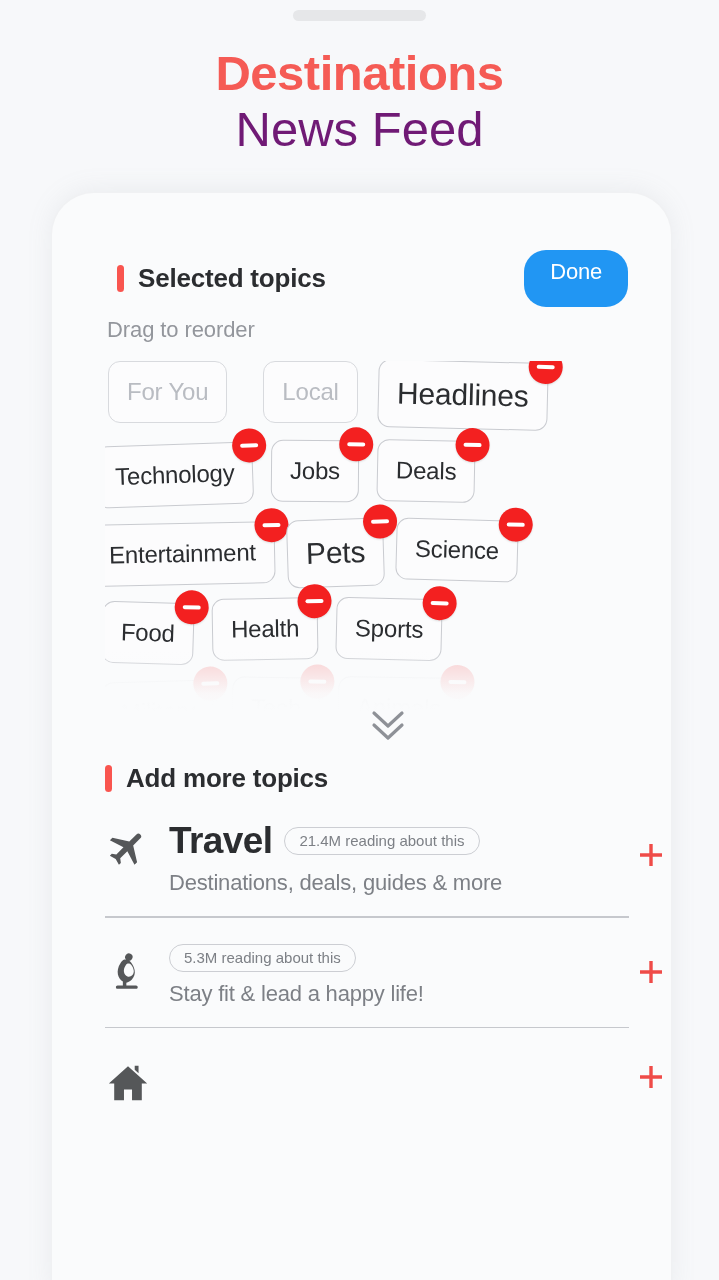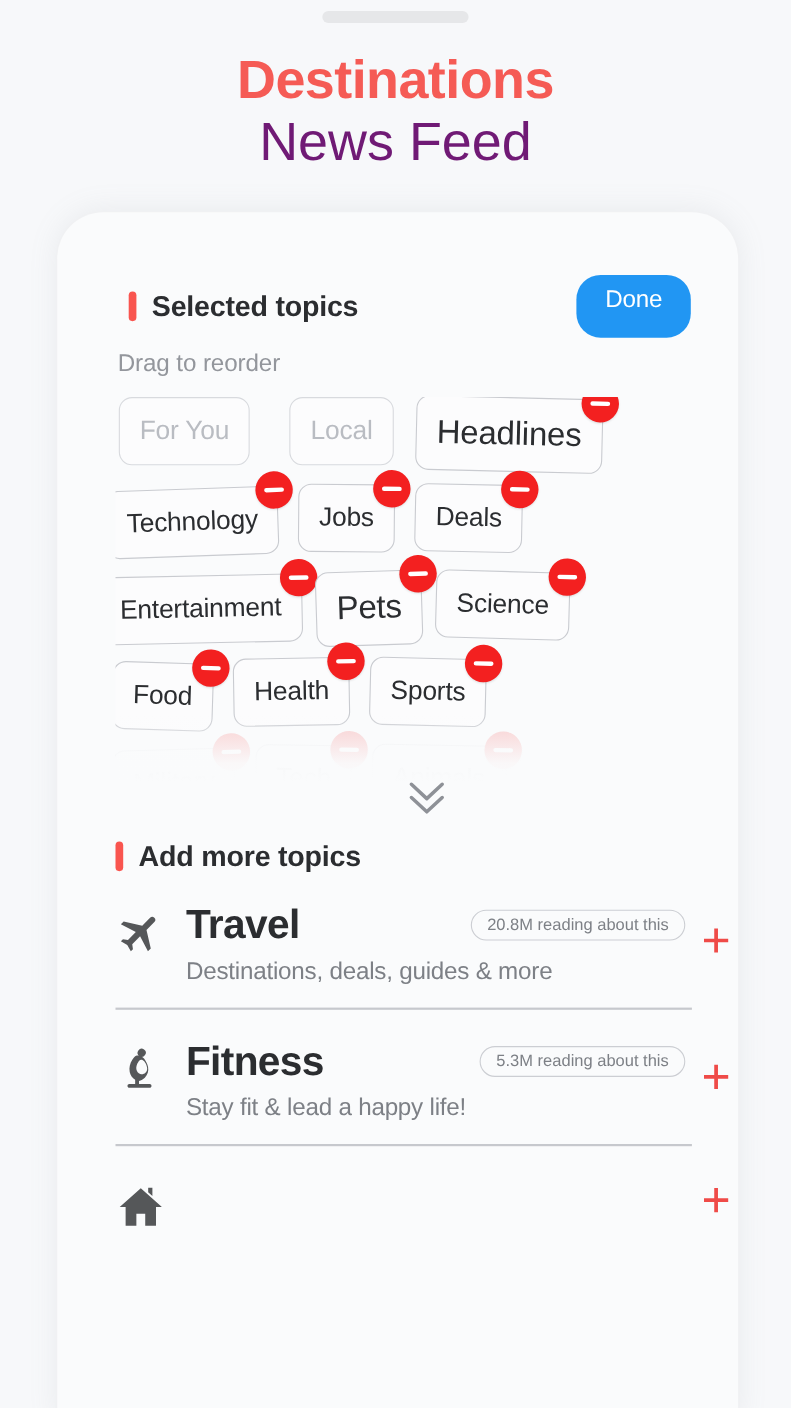--- a/index.html
+++ b/index.html
@@ -214,23 +214,22 @@
     flex: 0 0 auto;
     padding-top: 6px;
     display: flex;
     justify-content: center;
   }
   .topic-body { flex: 1 1 auto; min-width: 0; }
   .title-line {
     display: flex;
     align-items: center;
     flex-wrap: wrap;
-    gap: 2px;
+    gap: 12px;
     row-gap: 8px;
-    justify-content: space-between;
   }
   .topic-title {
     font-size: 37px;
     font-weight: bold;
     color: #2b2d30;
     letter-spacing: -0.6px;
     line-height: 1.12;
   }
   .pill {
     border: 1.4px solid #ccced3;
@@ -379,40 +378,39 @@
             <div class="topic-icon">
               <svg width="44" height="44" viewBox="0 0 24 24">
                 <g transform="rotate(45 12 12)">
                   <path fill="#555759" d="M21 16v-2l-8-5V3.5A1.5 1.5 0 0 0 11.5 2 1.5 1.5 0 0 0 10 3.5V9l-8 5v2l8-2.5V19l-2 1.5V22l3.5-1 3.5 1v-1.5L13 19v-5.5z"></path>
                 </g>
               </svg>
             </div>
             <div class="topic-body">
               <div class="title-line">
                 <div class="topic-title">Travel</div>
-                <span class="pill">20.8M reading about this</span>
+                <span class="pill">21.4M reading about this</span>
               </div>
               <div class="topic-desc">Destinations, deals, guides &amp; more</div>
             </div>
           </div>
           <div class="plus-btn"><svg width="40" height="40" viewBox="0 0 40 40">
               <path d="M20 9 V31 M9 20 H31" stroke="#ef4b48" stroke-width="3.4" stroke-linecap="butt"></path>
             </svg></div>
         </div>
         <div class="divider"></div>
         <div class="topic-row">
           <div class="topic-main">
             <div class="topic-icon">
               <svg width="44" height="44" viewBox="0 0 24 24">
                 <path fill="#555759" d="M13.6 2.2a2 2 0 1 1-2.3 3.3 2 2 0 0 1 2.3-3.3zM9.4 5.4c1.6-.6 3.3.1 4.3 1.4.9 1.2 1.6 2.6 1.9 4.1.4 1.9-.2 3.9-1.6 5.3-.8.8-1.8 1.3-2.9 1.6v1.6h5.3c.5 0 .9.4.9.9s-.4.9-.9.9H6.3c-.5 0-.9-.4-.9-.9s.4-.9.9-.9h2.9v-2.2c-1.4-.8-2.4-2.2-2.7-3.8-.4-2.1.1-4.3 1.3-6.1.4-.7 1-1.5 1.6-1.9zm1.3 3.1c-.7 1-1.1 2.3-.9 3.5.2 1.1.9 2 1.9 2.4.9.3 1.9.1 2.6-.6.7-.7 1-1.7.8-2.7-.2-1.1-.7-2.1-1.4-3-.5-.6-1.2-.9-1.9-.7-.5.2-.9.6-1.1 1.1z"></path>
               </svg>
             </div>
             <div class="topic-body">
               <div class="title-line">
-                <div class="topic-title">Fitness</div>
                 <span class="pill">5.3M reading about this</span>
               </div>
               <div class="topic-desc">Stay fit &amp; lead a happy life!</div>
             </div>
           </div>
           <div class="plus-btn"><svg width="40" height="40" viewBox="0 0 40 40">
               <path d="M20 9 V31 M9 20 H31" stroke="#ef4b48" stroke-width="3.4" stroke-linecap="butt"></path>
             </svg></div>
         </div>
         <div class="divider"></div>

